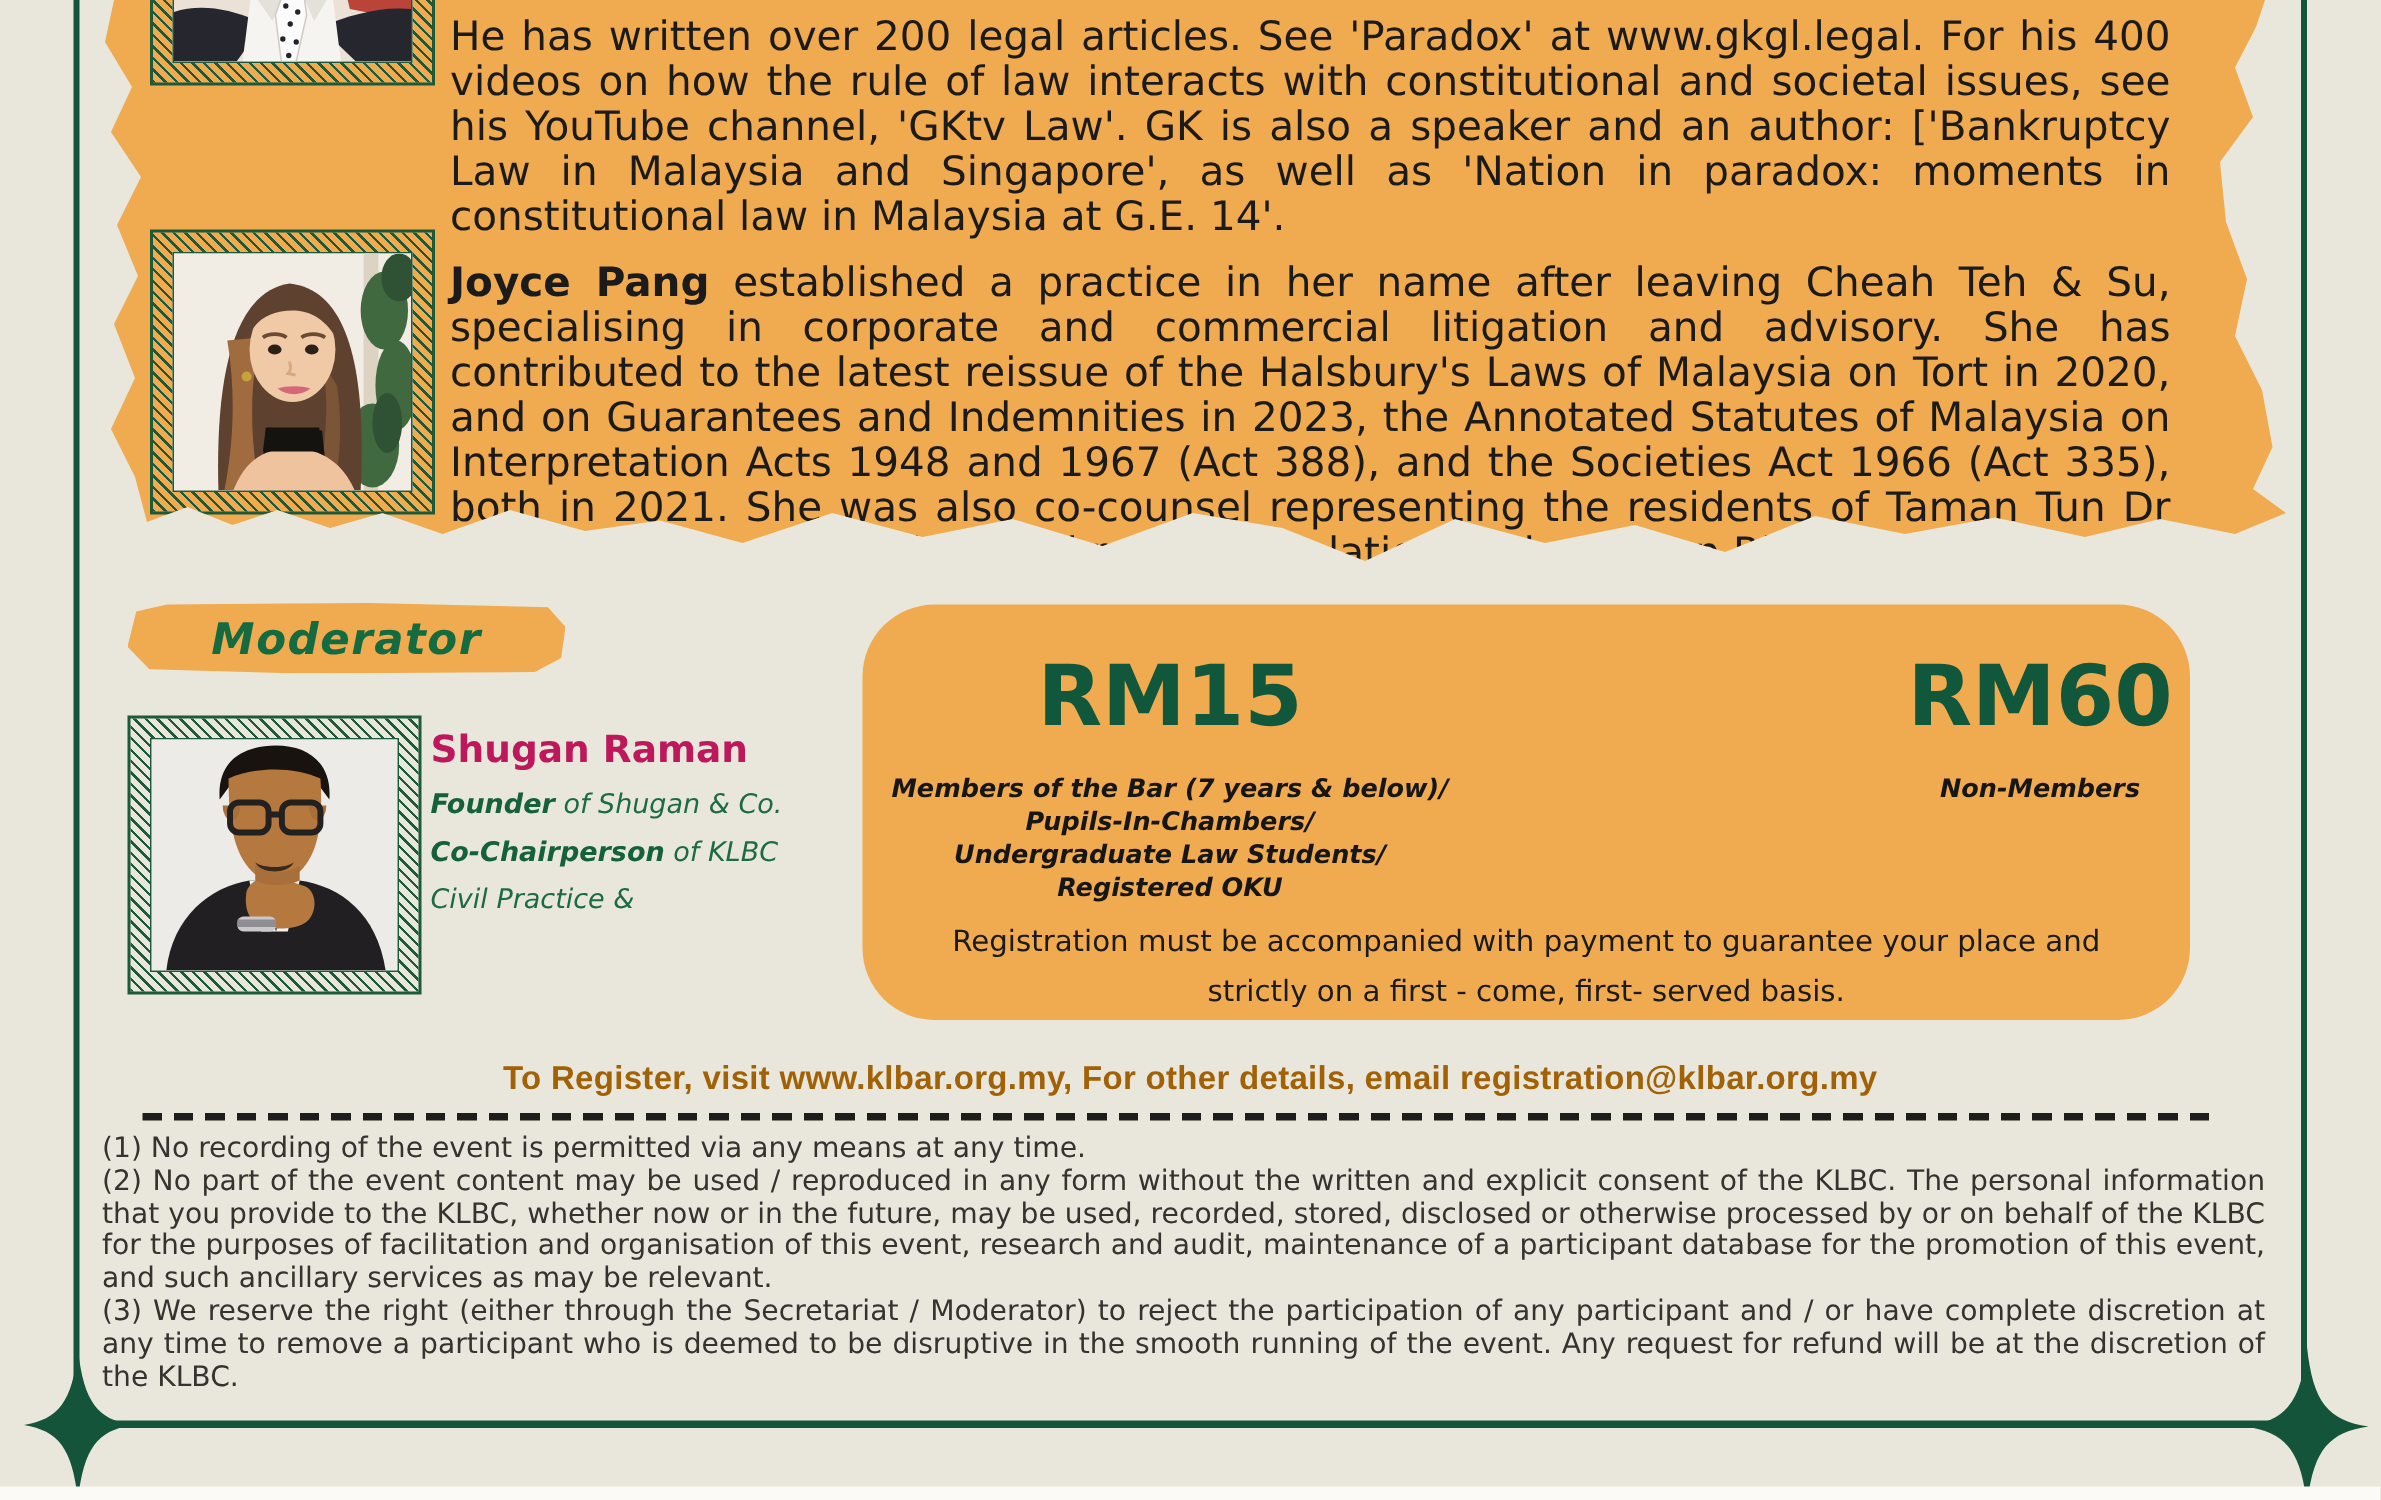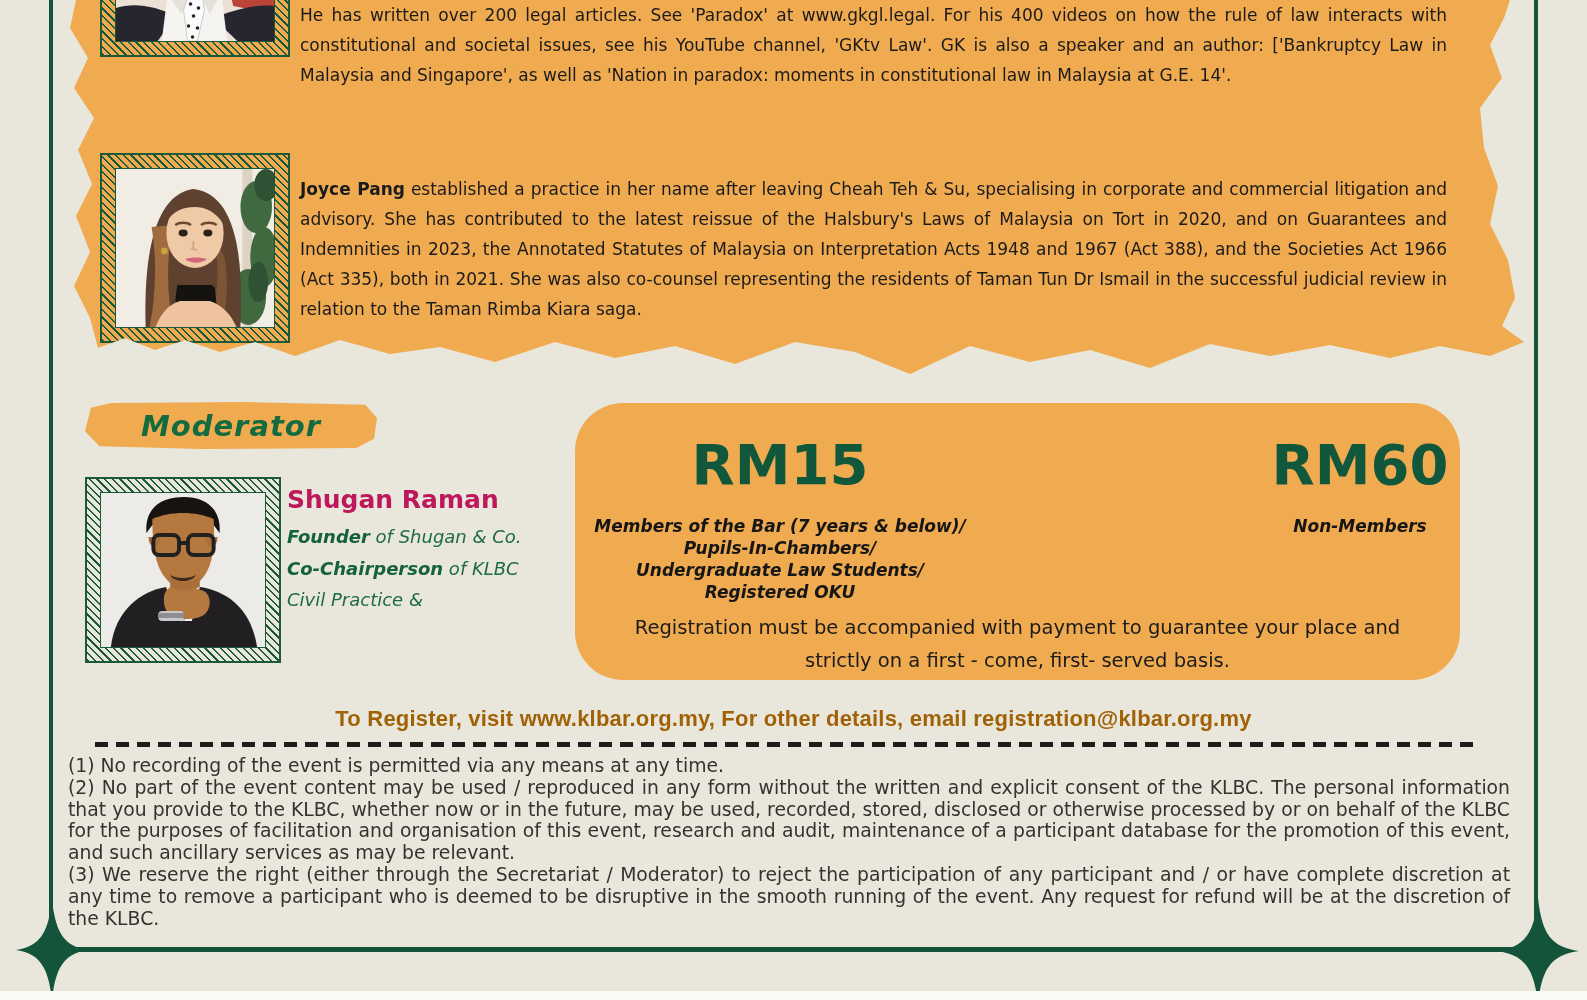--- a/index.html
+++ b/index.html
@@ -28,21 +28,21 @@
       1430px 356px,1380px 346px,1330px 358px,1270px 345px,1210px 356px,1150px 344px,
       1090px 368px,1030px 350px,970px 362px,910px 346px,850px 374px,795px 352px,
       735px 342px,675px 364px,615px 346px,555px 358px,495px 342px,435px 362px,
       380px 347px,330px 354px,280px 340px,235px 356px,195px 342px,160px 352px,
       125px 340px,95px 350px,65px 338px,38px 348px,
       30px 318px,14px 286px,30px 252px,16px 216px,32px 184px,18px 150px,34px 118px,
       14px 88px,28px 58px,10px 28px);
   }
   .bio-text{
     position:absolute;left:240px;width:1147px;
-    font-size:17px;line-height:30px;text-align:justify;color:#1b1b1b;
+    font-size:27px;line-height:30px;text-align:justify;color:#1b1b1b;
   }
   .bio-gk{top:-17px;}
   .bio-joyce{top:128px;margin-top:46px;}
   .bio-name{font-weight:bold;}
 
   
   .stamp-frame{
     position:absolute;border:2px solid #1c5a3b;padding:13px;box-sizing:border-box;
     background-image:repeating-linear-gradient(45deg,#1c5a3b 0 1.6px,transparent 1.6px 5.4px);
   }

